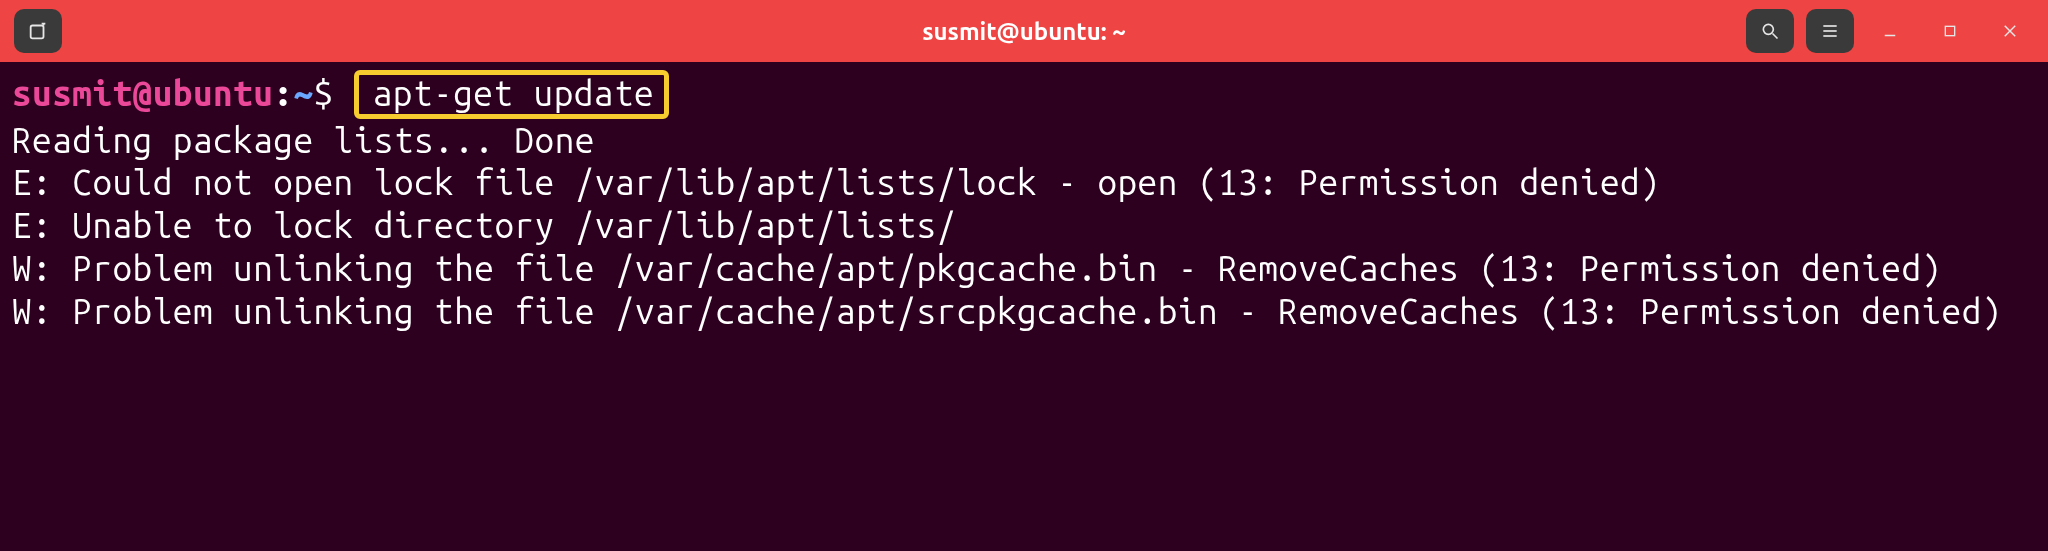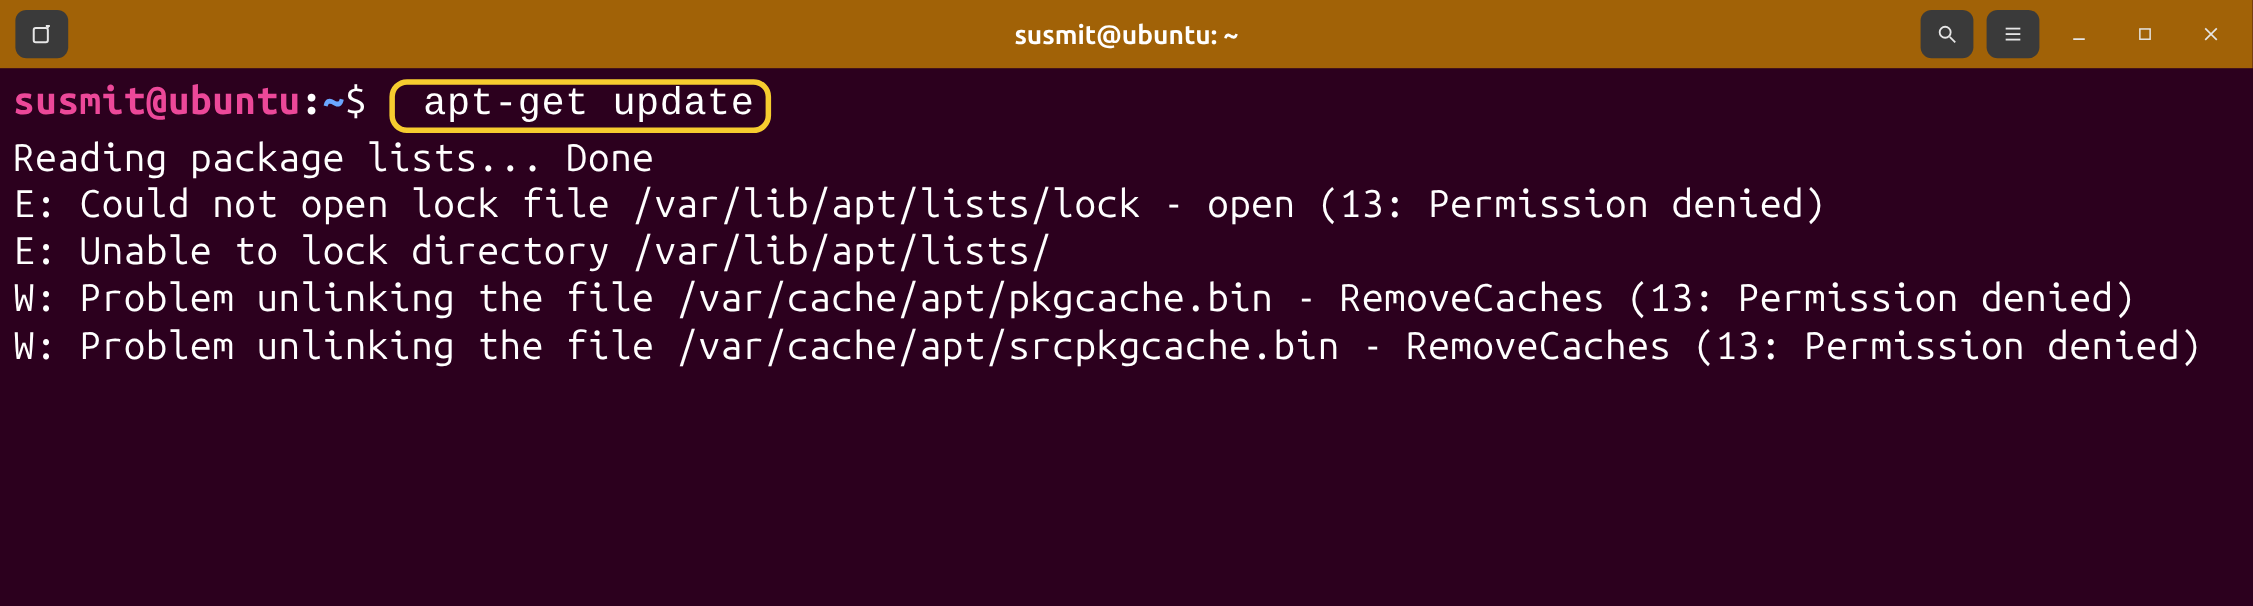--- a/index.html
+++ b/index.html
@@ -9,21 +9,21 @@
   }
   body {
     width: 2048px;
     height: 551px;
     background: #2c001e;
     font-family: "Ubuntu Mono", "DejaVu Sans Mono", monospace;
     overflow: hidden;
   }
   .titlebar {
     height: 62px;
-    background: #a16207;
+    background: #ef4444;
     display: flex;
     align-items: center;
     justify-content: space-between;
     padding: 0 14px;
   }
   .titlebar-left, .titlebar-right {
     display: flex;
     align-items: center;
     gap: 12px;
   }
@@ -59,25 +59,24 @@
     letter-spacing: 0.5px;
     white-space: pre-wrap;
     word-break: break-all;
   }
   .prompt-user { color: #ec4899; font-weight: bold; }
   .prompt-sep  { color: #ffffff; font-weight: bold; }
   .prompt-path { color: #6aa7ff; font-weight: bold; }
   .prompt-dollar { color: #ffffff; }
   .highlight-box {
     border: 5px solid #f6cc2f;
-    border-radius: 16px;
-    padding: 0px 10px 2px 26px;
+    border-radius: 6px;
+    padding: 0px 10px 2px 14px;
     display: inline-block;
     line-height: 1.05;
-    font-family: Liberation Mono, monospace;
   }
   .out-line { display: block; }
 </style>
 </head>
 <body>
 
 <div class="titlebar">
   <div class="titlebar-left">
     <div class="tb-button">
       <svg width="22" height="22" viewBox="0 0 24 24" fill="none" stroke="#e6e6e6" stroke-width="2">

